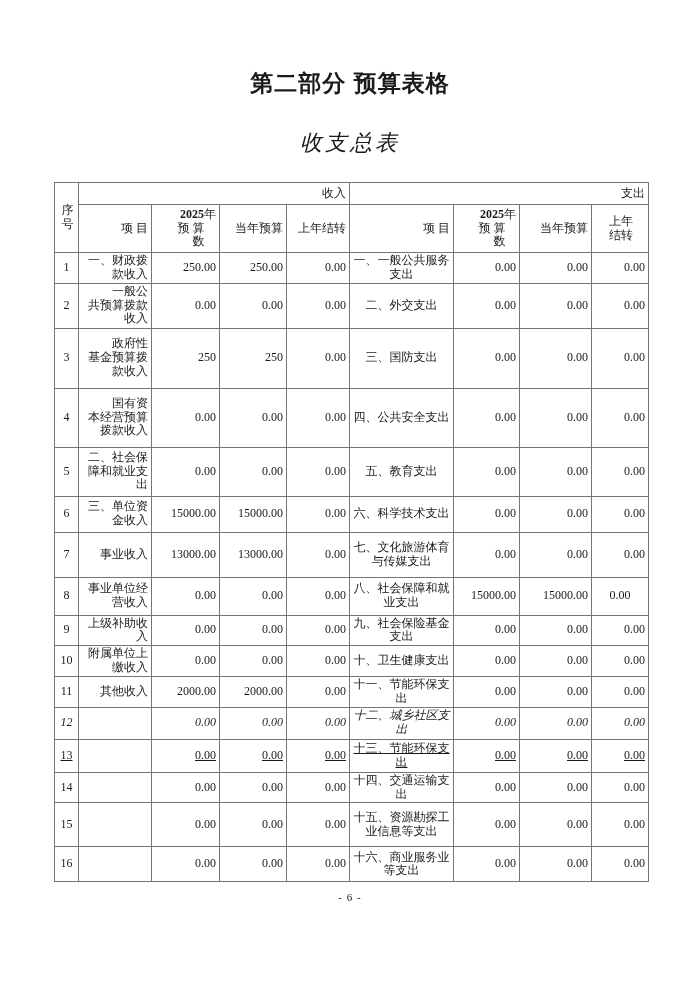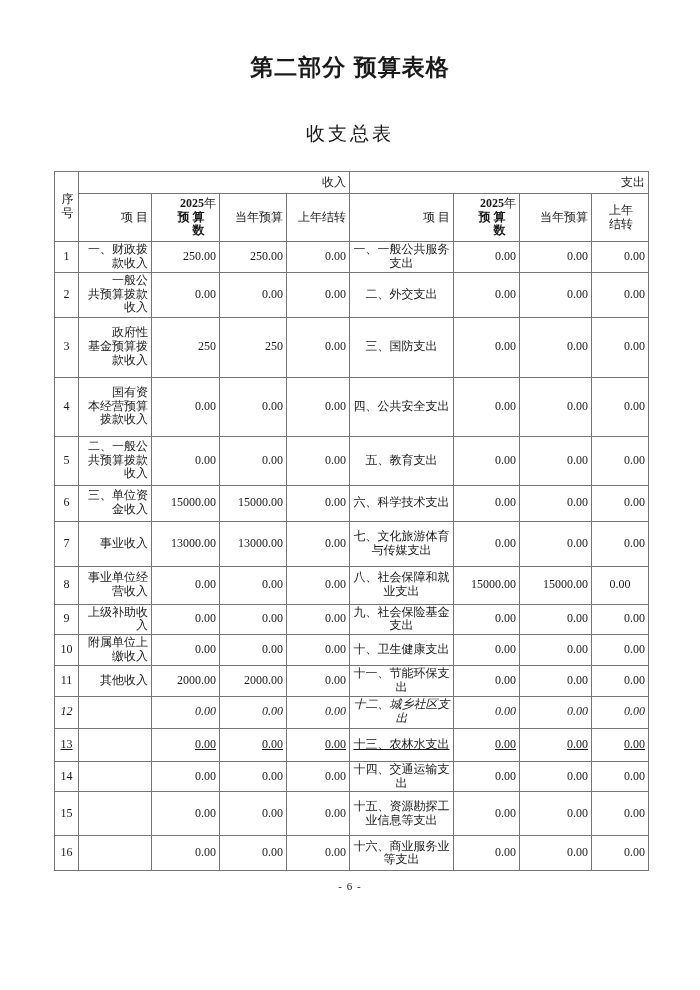--- a/index.html
+++ b/index.html
@@ -1,30 +1,30 @@
 <!DOCTYPE html>
 <html><head>
 <meta charset="utf-8">
 <style>
   html,body{margin:0;padding:0;background:#ffffff;}
   body{width:700px;height:990px;font-family:"Liberation Serif","DejaVu Serif",serif;color:#1a1a1a;}
   .page{position:relative;width:700px;height:990px;overflow:hidden;background:#fff;}
-  .part-title{margin:0;padding-top:52px;text-align:center;
+  .part-title{margin:0;padding-top:68px;text-align:center;
     font-family:"Liberation Sans","DejaVu Sans",sans-serif;
     font-size:23px;font-weight:bold;letter-spacing:1px;}
-  .table-title{margin:38px 0 0 0;text-align:center;font-size:19px;font-weight:normal;letter-spacing:3px;}
+  .table-title{margin:29px 0 0 0;text-align:center;font-size:22px;font-weight:normal;letter-spacing:3px;font-style:italic;}
   table.budget{border-collapse:collapse;table-layout:fixed;margin:24px 0 0 54px;width:594px;
     font-size:12px;line-height:1.15;}
   table.budget th,table.budget td{border:1px solid #757575;vertical-align:middle;
     font-weight:normal;padding:1px 3px;word-break:break-all;overflow:hidden;}
   tr.group-row{height:22px;}
   tr.cols-row{height:48px;}
   th{text-align:right;}
   .serial-head{width:14px;margin:0 auto;}
-  .budget-label{width:38px;margin:0 auto;font-weight:bold;}
+  .budget-label{width:38px;margin:0 auto;}
   .carryover-narrow{width:26px;margin:0 auto;}
   .bold-year{font-weight:bold;}
   td.no-cell{text-align:center;padding:1px 1px;}
   td.item{text-align:center;}
   td.income-item{padding:2px 11px;text-align:right;}
   td.expense-item{padding:2px 15px;}
   td.sub{text-indent:2em;}
   td.num{text-align:right;padding-right:5px;}
   td.num.center{text-align:center;padding-right:3px;}
   .page-number{margin-top:9px;text-align:center;font-size:11px;letter-spacing:1px;}
@@ -115,21 +115,21 @@
           <td class="num">0.00</td>
           <td class="num">0.00</td>
           <td class="num">0.00</td>
           <td class="item expense-item">四、公共安全支出</td>
           <td class="num">0.00</td>
           <td class="num">0.00</td>
           <td class="num">0.00</td>
         </tr>
         <tr style="height: 49px;">
           <td class="no-cell">5</td>
-          <td class="item income-item">二、一般公共预算拨款收入</td>
+          <td class="item income-item">二、社会保障和就业支出</td>
           <td class="num">0.00</td>
           <td class="num">0.00</td>
           <td class="num">0.00</td>
           <td class="item expense-item">五、教育支出</td>
           <td class="num">0.00</td>
           <td class="num">0.00</td>
           <td class="num">0.00</td>
         </tr>
         <tr style="height: 36px;">
           <td class="no-cell">6</td>
@@ -207,21 +207,21 @@
           <td class="num">0.00</td>
           <td class="num">0.00</td>
           <td class="num">0.00</td>
         </tr>
         <tr style="height: 33px; text-decoration: underline;">
           <td class="no-cell">13</td>
           <td class="item income-item"></td>
           <td class="num">0.00</td>
           <td class="num">0.00</td>
           <td class="num">0.00</td>
-          <td class="item expense-item">十三、农林水支出</td>
+          <td class="item expense-item">十三、节能环保支出</td>
           <td class="num">0.00</td>
           <td class="num">0.00</td>
           <td class="num">0.00</td>
         </tr>
         <tr style="height: 30px;">
           <td class="no-cell">14</td>
           <td class="item income-item"></td>
           <td class="num">0.00</td>
           <td class="num">0.00</td>
           <td class="num">0.00</td>

